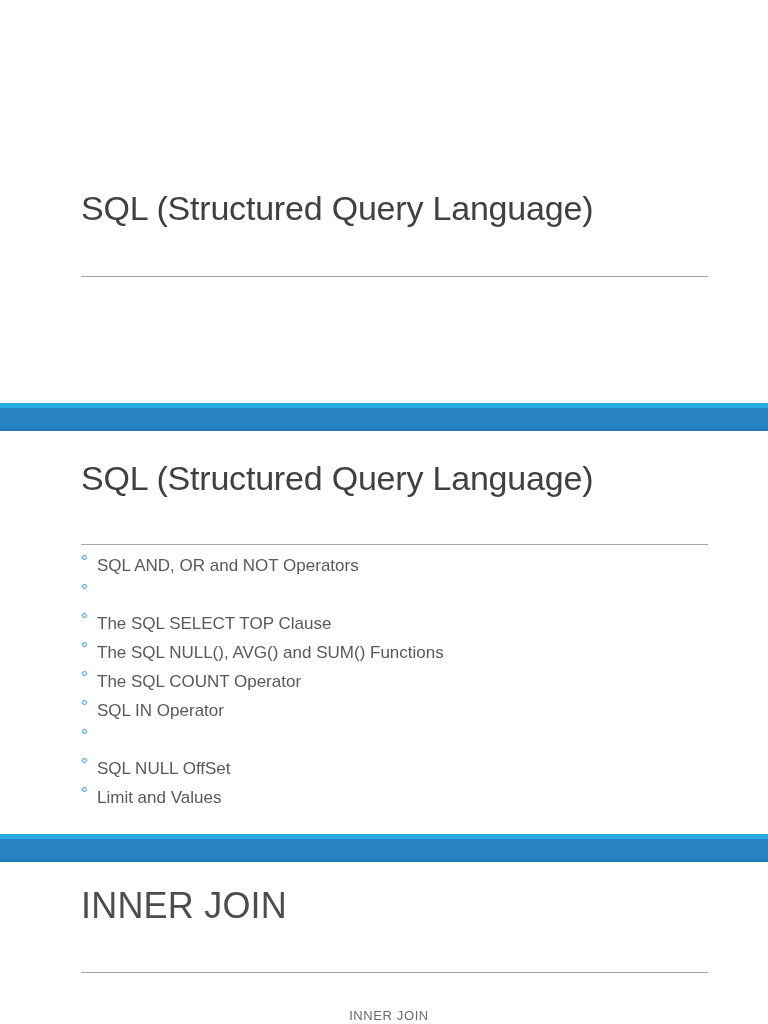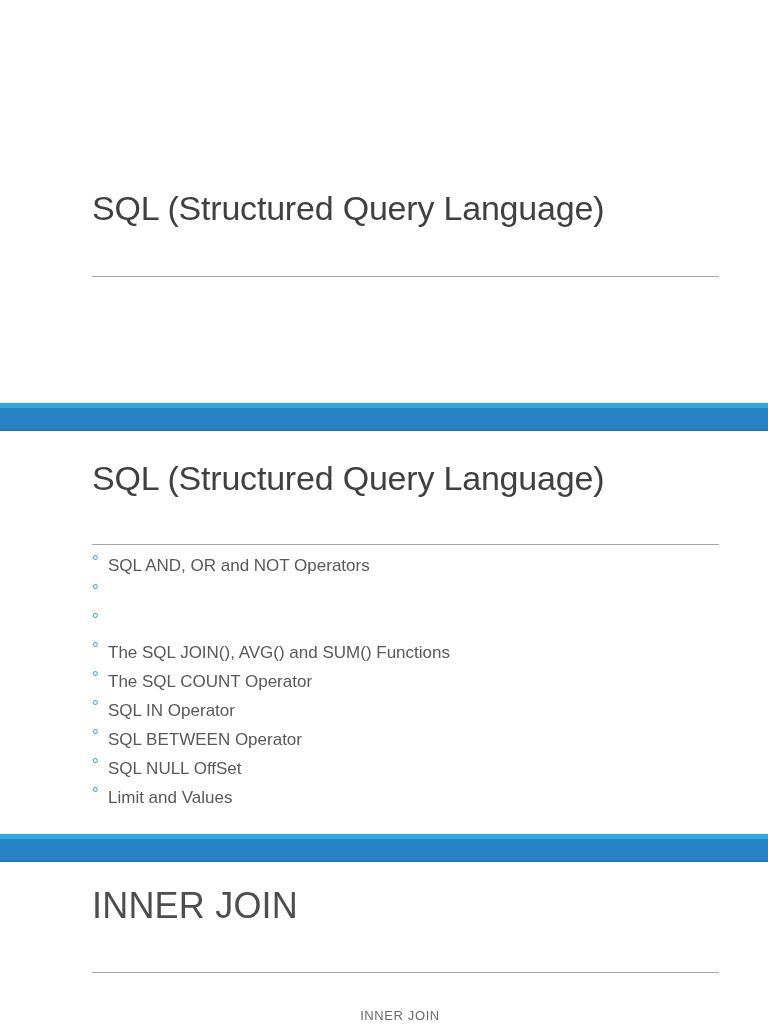--- a/index.html
+++ b/index.html
@@ -19,21 +19,21 @@
   .doc {
     position: relative;
     width: 768px;
     height: 1024px;
     background: #ffffff;
   }
 
   
   .slide {
     position: absolute;
-    left: 16px;
+    left: 5px;
     width: 740px;
     background: #ffffff;
     box-sizing: border-box;
   }
 
   #slide-1 { top: 0;   height: 403px; }
   #slide-2 { top: 431px; height: 403px; }
   #slide-3 { top: 862px; height: 162px; overflow: hidden; padding-left: 44px; }
 
   
@@ -164,36 +164,36 @@
     <ul class="bullet-list">
       <li class="bullet-item">
         <span class="bullet-marker">°</span>
         <span class="bullet-text">SQL AND, OR and NOT Operators</span>
       </li>
       <li class="bullet-item">
         <span class="bullet-marker">°</span>
       </li>
       <li class="bullet-item">
         <span class="bullet-marker">°</span>
-      </li>
-      <li class="bullet-item">
-        <span class="bullet-marker">°</span>
-        <span class="bullet-text">The SQL JOIN(), AVG() and SUM() Functions</span>
+        <span class="bullet-text">The SQL SELECT TOP Clause</span>
+      </li>
+      <li class="bullet-item">
+        <span class="bullet-marker">°</span>
+        <span class="bullet-text">The SQL NULL(), AVG() and SUM() Functions</span>
       </li>
       <li class="bullet-item">
         <span class="bullet-marker">°</span>
         <span class="bullet-text">The SQL COUNT Operator</span>
       </li>
       <li class="bullet-item">
         <span class="bullet-marker">°</span>
         <span class="bullet-text">SQL IN Operator</span>
       </li>
       <li class="bullet-item">
         <span class="bullet-marker">°</span>
-        <span class="bullet-text">SQL BETWEEN Operator</span>
       </li>
       <li class="bullet-item">
         <span class="bullet-marker">°</span>
         <span class="bullet-text">SQL NULL OffSet</span>
       </li>
       <li class="bullet-item">
         <span class="bullet-marker">°</span>
         <span class="bullet-text">Limit and Values</span>
       </li>
     </ul>

